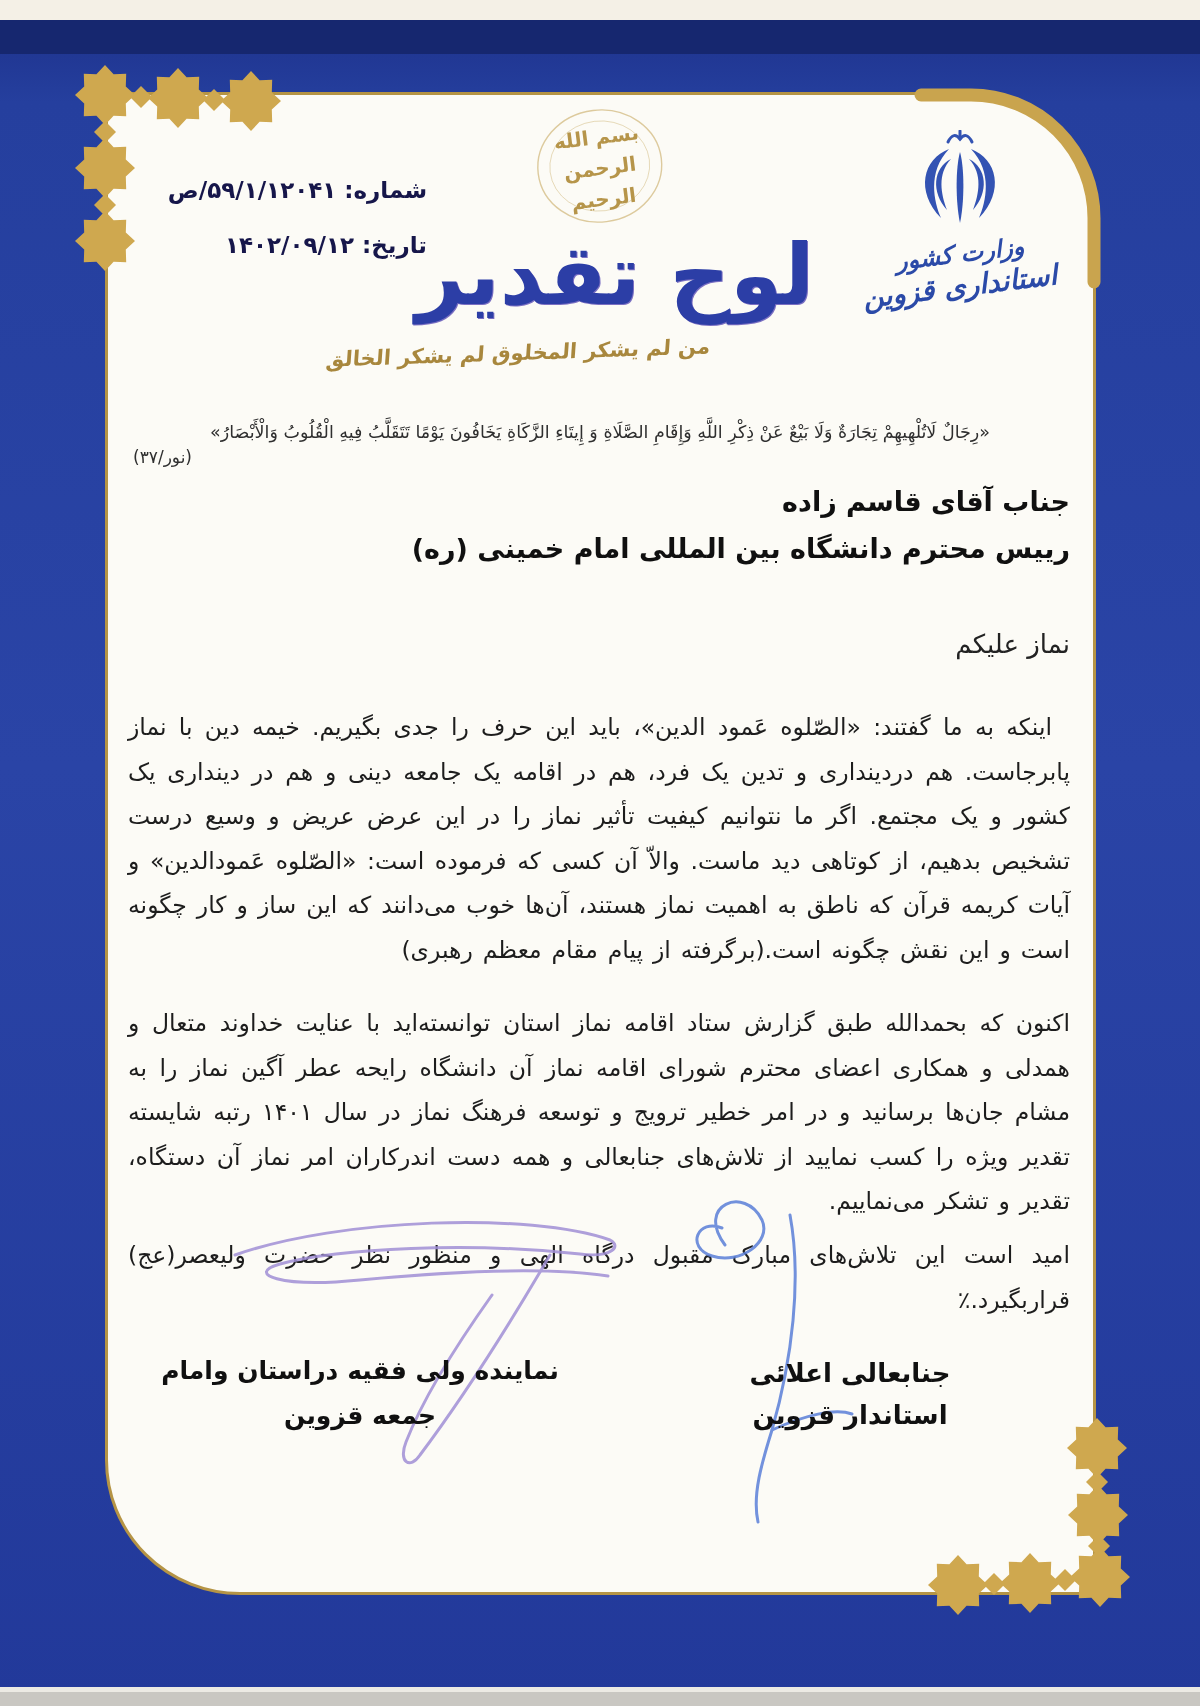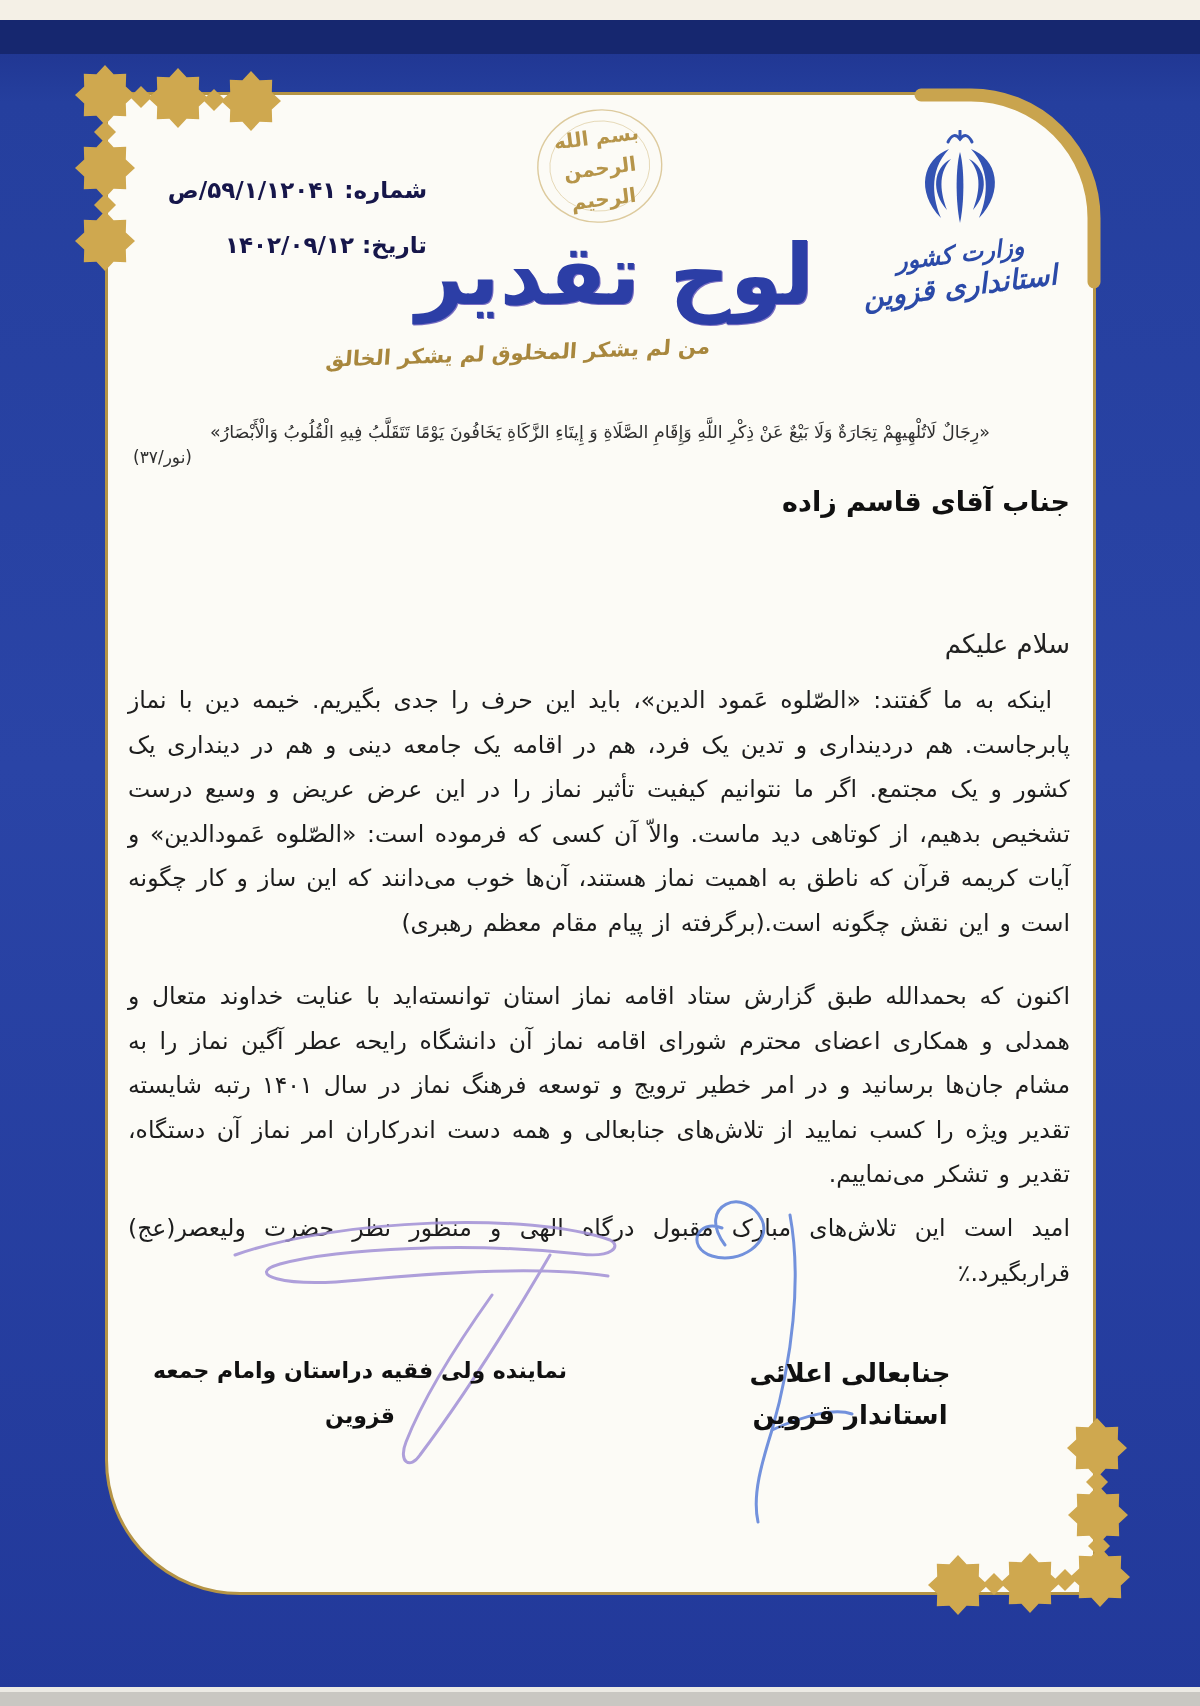--- a/index.html
+++ b/index.html
@@ -72,30 +72,30 @@
     text-align:right;direction:rtl;color:#101010;
     font-size:27px;font-weight:700;line-height:47px;
   }
   .salutation{
     position:absolute;left:128px;top:629px;width:942px;
     text-align:right;direction:rtl;color:#222;font-size:26px;font-weight:500;
   }
   .para{
     position:absolute;left:128px;width:942px;
     direction:rtl;text-align:justify;color:#1d1d1d;
-    font-size:23.5px;line-height:44.5px;word-spacing:2.5px;
+    font-size:23.5px;line-height:44.5px;word-spacing:2.5px;margin-top:27px;
   }
   .p1{top:678px;text-indent:18px;}
   .p2{top:974px;}
   .p3{top:1206px;}
 
   .sig-block{position:absolute;text-align:center;color:#101010;font-weight:700;}
   .sig-right{left:700px;top:1352px;width:300px;font-size:26px;line-height:42px;}
   .sig-left{left:150px;top:1348px;width:420px;font-size:26px;line-height:45px;}
-  .sig-left .sig-title{font-size:22px;}
+  .sig-left .sig-title{font-size:25px;}
   .ink{position:absolute;}
 </style>
 </head>
 <body>
 
 <div class="page">
 
   <div class="strip strip-top-light"></div>
   <div class="strip strip-top-dark"></div>
   <div class="strip strip-bottom-light"></div>
@@ -167,23 +167,24 @@
     </svg>
     <div class="org1">وزارت کشور</div>
     <div class="org2">استانداری قزوین</div>
   </div>
 
   <div class="verse">«رِجَالٌ لَاتُلْهِيهِمْ تِجَارَةٌ وَلَا بَيْعٌ عَنْ ذِكْرِ اللَّهِ وَإِقَامِ الصَّلَاةِ وَ إِيتَاءِ الزَّكَاةِ يَخَافُونَ يَوْمًا تَتَقَلَّبُ فِيهِ الْقُلُوبُ وَالْأَبْصَارُ»</div>
   <div class="citation">(نور/۳۷)</div>
 
   <div class="recipient">
     <div>جناب آقای قاسم زاده</div>
-  </div>
-
-  <div class="salutation">سلام علیکم</div>
+    <div>رییس محترم دانشگاه بین المللی امام خمینی (ره)</div>
+  </div>
+
+  <div class="salutation">نماز علیکم</div>
 
   <div class="para p1">اینکه به ما گفتند: «الصّلوه عَمود الدین»، باید این حرف را جدی بگیریم. خیمه دین با نماز پابرجاست. هم دردینداری و تدین یک فرد، هم در اقامه یک جامعه دینی و هم در دینداری یک کشور و یک مجتمع. اگر ما نتوانیم کیفیت تأثیر نماز را در این عرض عریض و وسیع درست تشخیص بدهیم، از کوتاهی دید ماست. والاّ آن کسی که فرموده است: «الصّلوه عَمودالدین» و آیات کریمه قرآن که ناطق به اهمیت نماز هستند، آن‌ها خوب می‌دانند که این ساز و کار چگونه است و این نقش چگونه است.(برگرفته از پیام مقام معظم رهبری)</div>
   <div class="para p2">اکنون که بحمدالله طبق گزارش ستاد اقامه نماز استان توانسته‌اید با عنایت خداوند متعال و همدلی و همکاری اعضای محترم شورای اقامه نماز آن دانشگاه رایحه عطر آگین نماز را به مشام جان‌ها برسانید و در امر خطیر ترویج و توسعه فرهنگ نماز در سال ۱۴۰۱ رتبه شایسته تقدیر ویژه را کسب نمایید از تلاش‌های جنابعالی و همه دست اندرکاران امر نماز آن دستگاه، تقدیر و تشکر می‌نماییم.</div>
   <div class="para p3">امید است این تلاش‌های مبارک مقبول درگاه الهی و منظور نظر حضرت ولیعصر(عج) قراربگیرد.٪</div>
 
   <svg class="ink" style="left:640px;top:1190px" width="280" height="350" viewBox="0 0 280 350">
     <g fill="none" stroke="#5a7fd8" stroke-width="3" stroke-linecap="round" opacity="0.85">
       <path d="M85,55 C55,15 105,-5 122,30 C132,52 100,75 72,66 C45,57 58,28 82,38"></path>
       <path d="M150,25 C162,90 152,170 132,240 C122,272 112,305 118,332"></path>
       <path d="M132,240 C165,225 195,218 212,224"></path>

